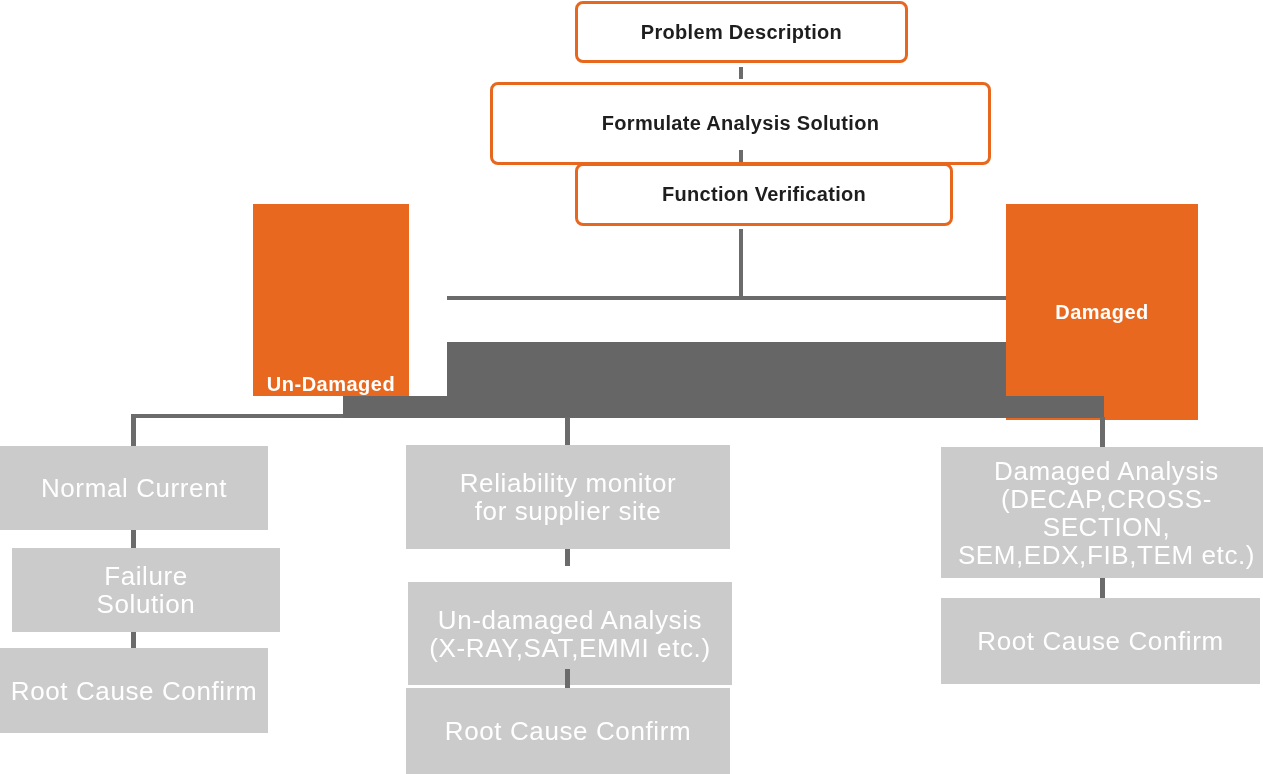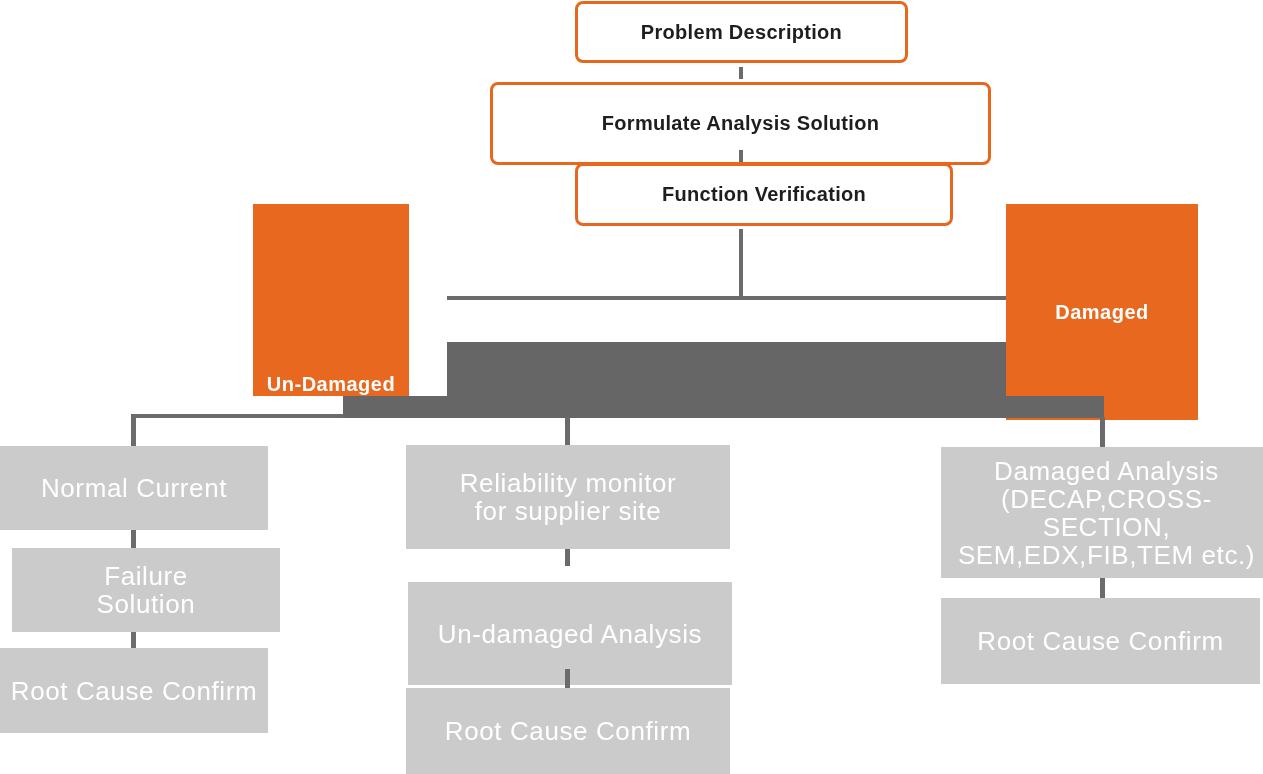--- a/index.html
+++ b/index.html
@@ -102,20 +102,21 @@
     <div>Root Cause Confirm</div>
   </div>
 
   <div class="gbox" style="left:406px;top:445px;width:324px;height:104px;">
     <div>Reliability monitor</div>
     <div>for supplier site</div>
   </div>
   <div class="line" style="left:565px;top:549px;width:5px;height:17px;"></div>
   <div class="gbox" style="left:408px;top:566px;width:324px;height:103px;margin-top:16px;">
     <div>Un-damaged Analysis</div>
+    <div>(X-RAY,SAT,EMMI etc.)</div>
   </div>
   <div class="line" style="left:565px;top:669px;width:5px;height:19px;"></div>
   <div class="gbox" style="left:406px;top:688px;width:324px;height:86px;">
     <div>Root Cause Confirm</div>
   </div>
 
   <div class="gbox" style="left:941px;top:447px;width:331px;height:131px;">
     <div>Damaged Analysis</div>
     <div>(DECAP,CROSS-SECTION,</div>
     <div>SEM,EDX,FIB,TEM etc.)</div>

